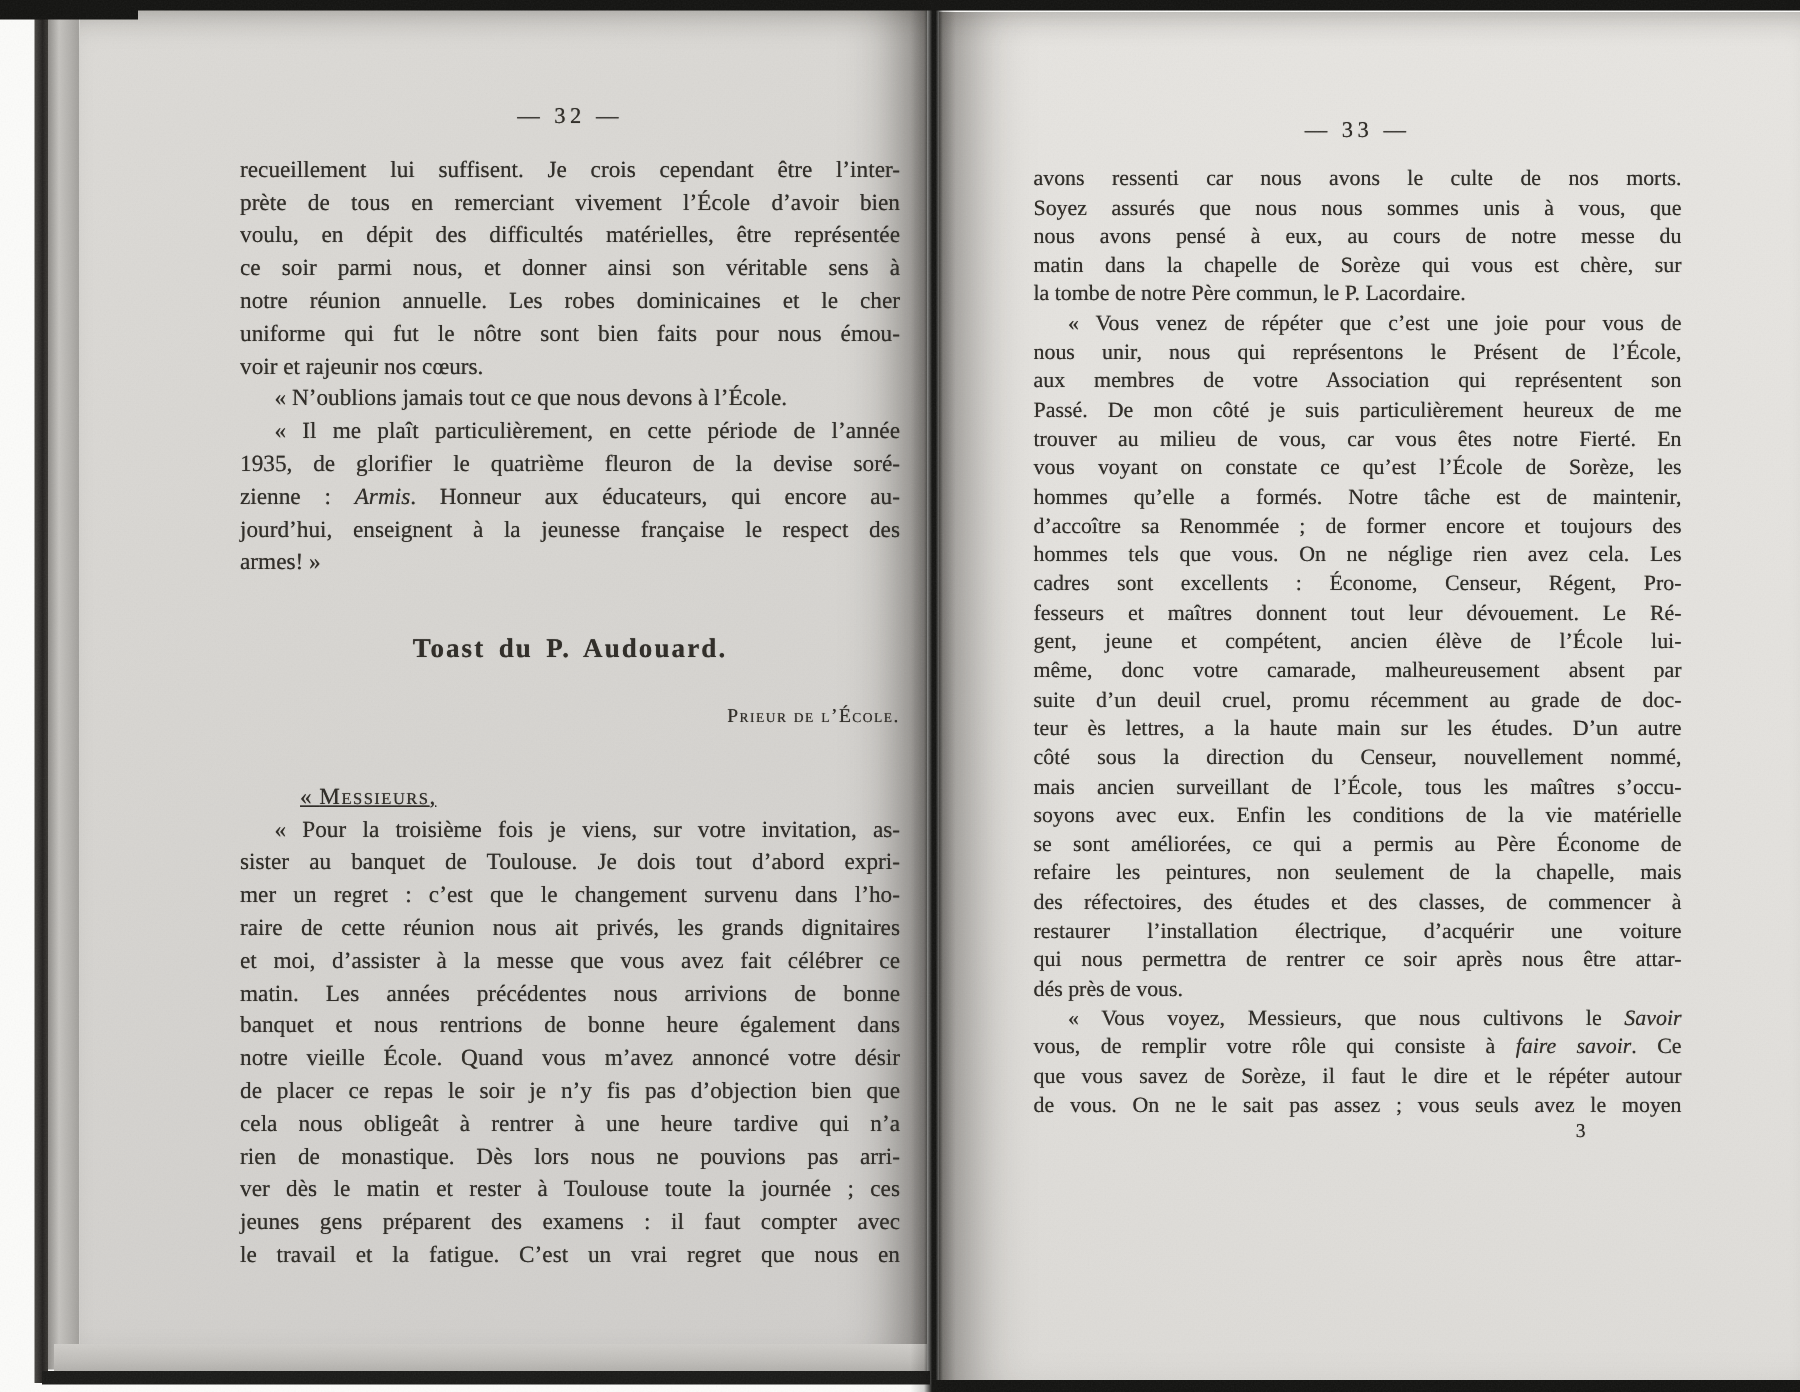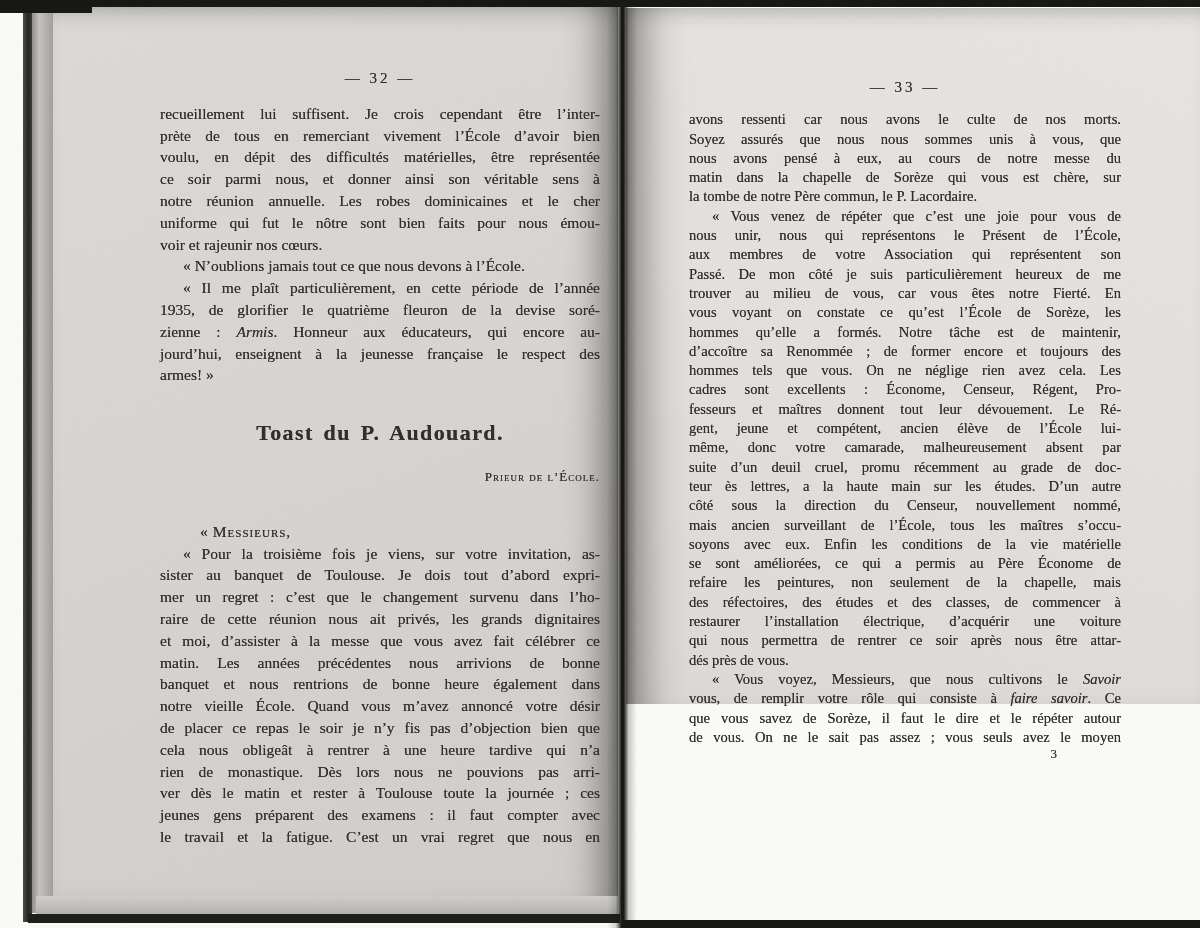--- a/index.html
+++ b/index.html
@@ -45,21 +45,21 @@
   }
   .gutter {
     position: absolute; left: 607px; top: 0; width: 30px; height: 928px;
     background: linear-gradient(to right,
       rgba(20,18,16,0) 0%, rgba(20,18,16,0.18) 30%,
       #141412 48%, #141412 56%,
       rgba(20,18,16,0.22) 72%, rgba(20,18,16,0) 100%);
     z-index: 3;
   }
   .right-page {
-    position: absolute; left: 626px; top: 8px; width: 574px; height: 696px;
+    position: absolute; left: 626px; top: 8px; width: 574px; height: 912px;
     background: linear-gradient(200deg, #e7e5e1 0%, #e3e1dd 50%, #dcdad6 100%);
     box-shadow: inset 48px 0 42px -32px rgba(25,22,18,0.5),
                 inset 0 16px 22px -16px rgba(25,22,18,0.3);
   }
   .right-bottom-line {
     position: absolute; left: 622px; top: 920px; width: 578px; height: 8px;
     background: #131311;
   }
   .paper-noise {
     position: absolute; left: 0; top: 0; width: 1200px; height: 928px;
@@ -82,29 +82,29 @@
 
   .pageno {
     text-align: center; letter-spacing: 3px; font-size: 15px;
     margin-bottom: 13px;
   }
   .line { text-align: justify; text-align-last: justify; }
   .line.lastline { text-align-last: left; }
   .para.indent .line:first-child { text-indent: 23px; }
 
   .heading {
-    text-align: center; font-weight: bold; font-size: 22px;
+    text-align: center; font-weight: bold; font-size: 18px;
     letter-spacing: 1.4px; word-spacing: 3px; margin-top: 36px;
   }
   .subheading {
     text-align: right; font-size: 13px; letter-spacing: 1.6px;
     margin-top: 22px;
   }
   .salutation { margin-top: 33px; padding-left: 40px; }
-  .salutation .line { text-align: right; text-align-last: left; letter-spacing: 0.6px; }
+  .salutation .line { text-align: right; text-align-last: left; letter-spacing: 0.6px; text-decoration: underline; }
 
   .sc { font-variant: small-caps; letter-spacing: 1px; }
   i { font-style: italic; }
 
   .signature-mark {
     text-align: right; padding-right: 64px; font-size: 13px;
     margin-top: -3px;
   }
 </style>
 </head>

